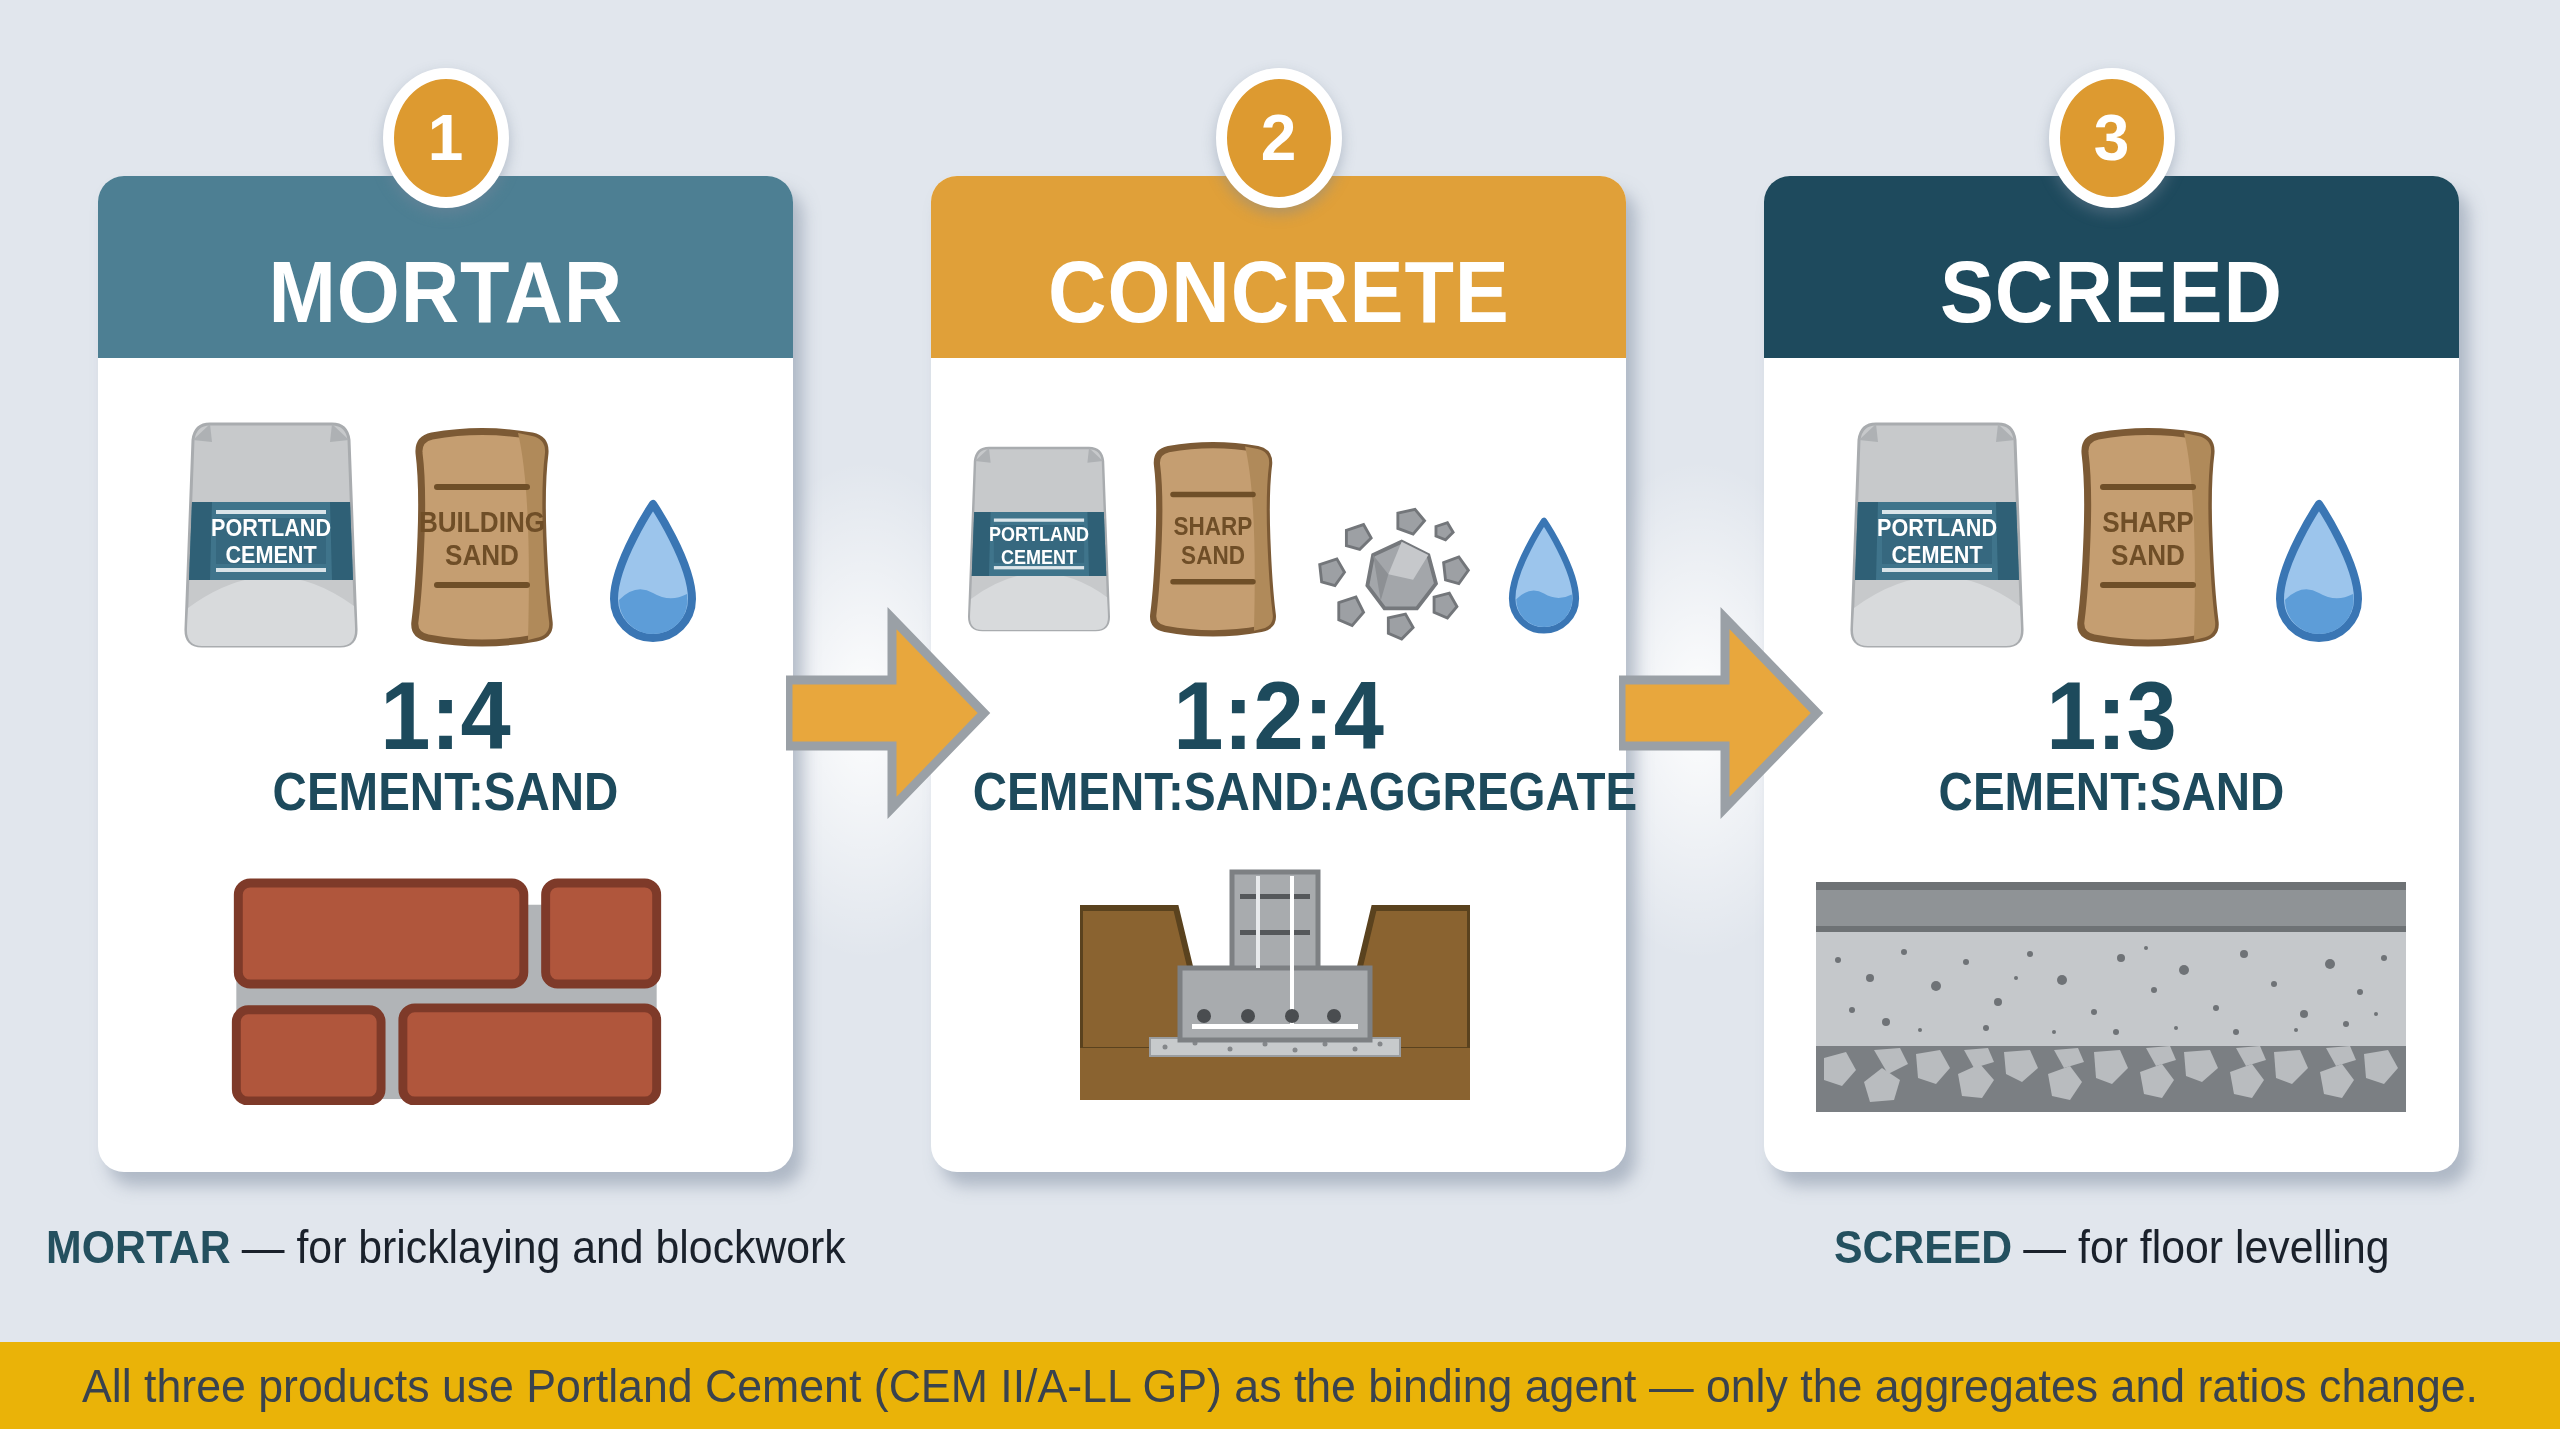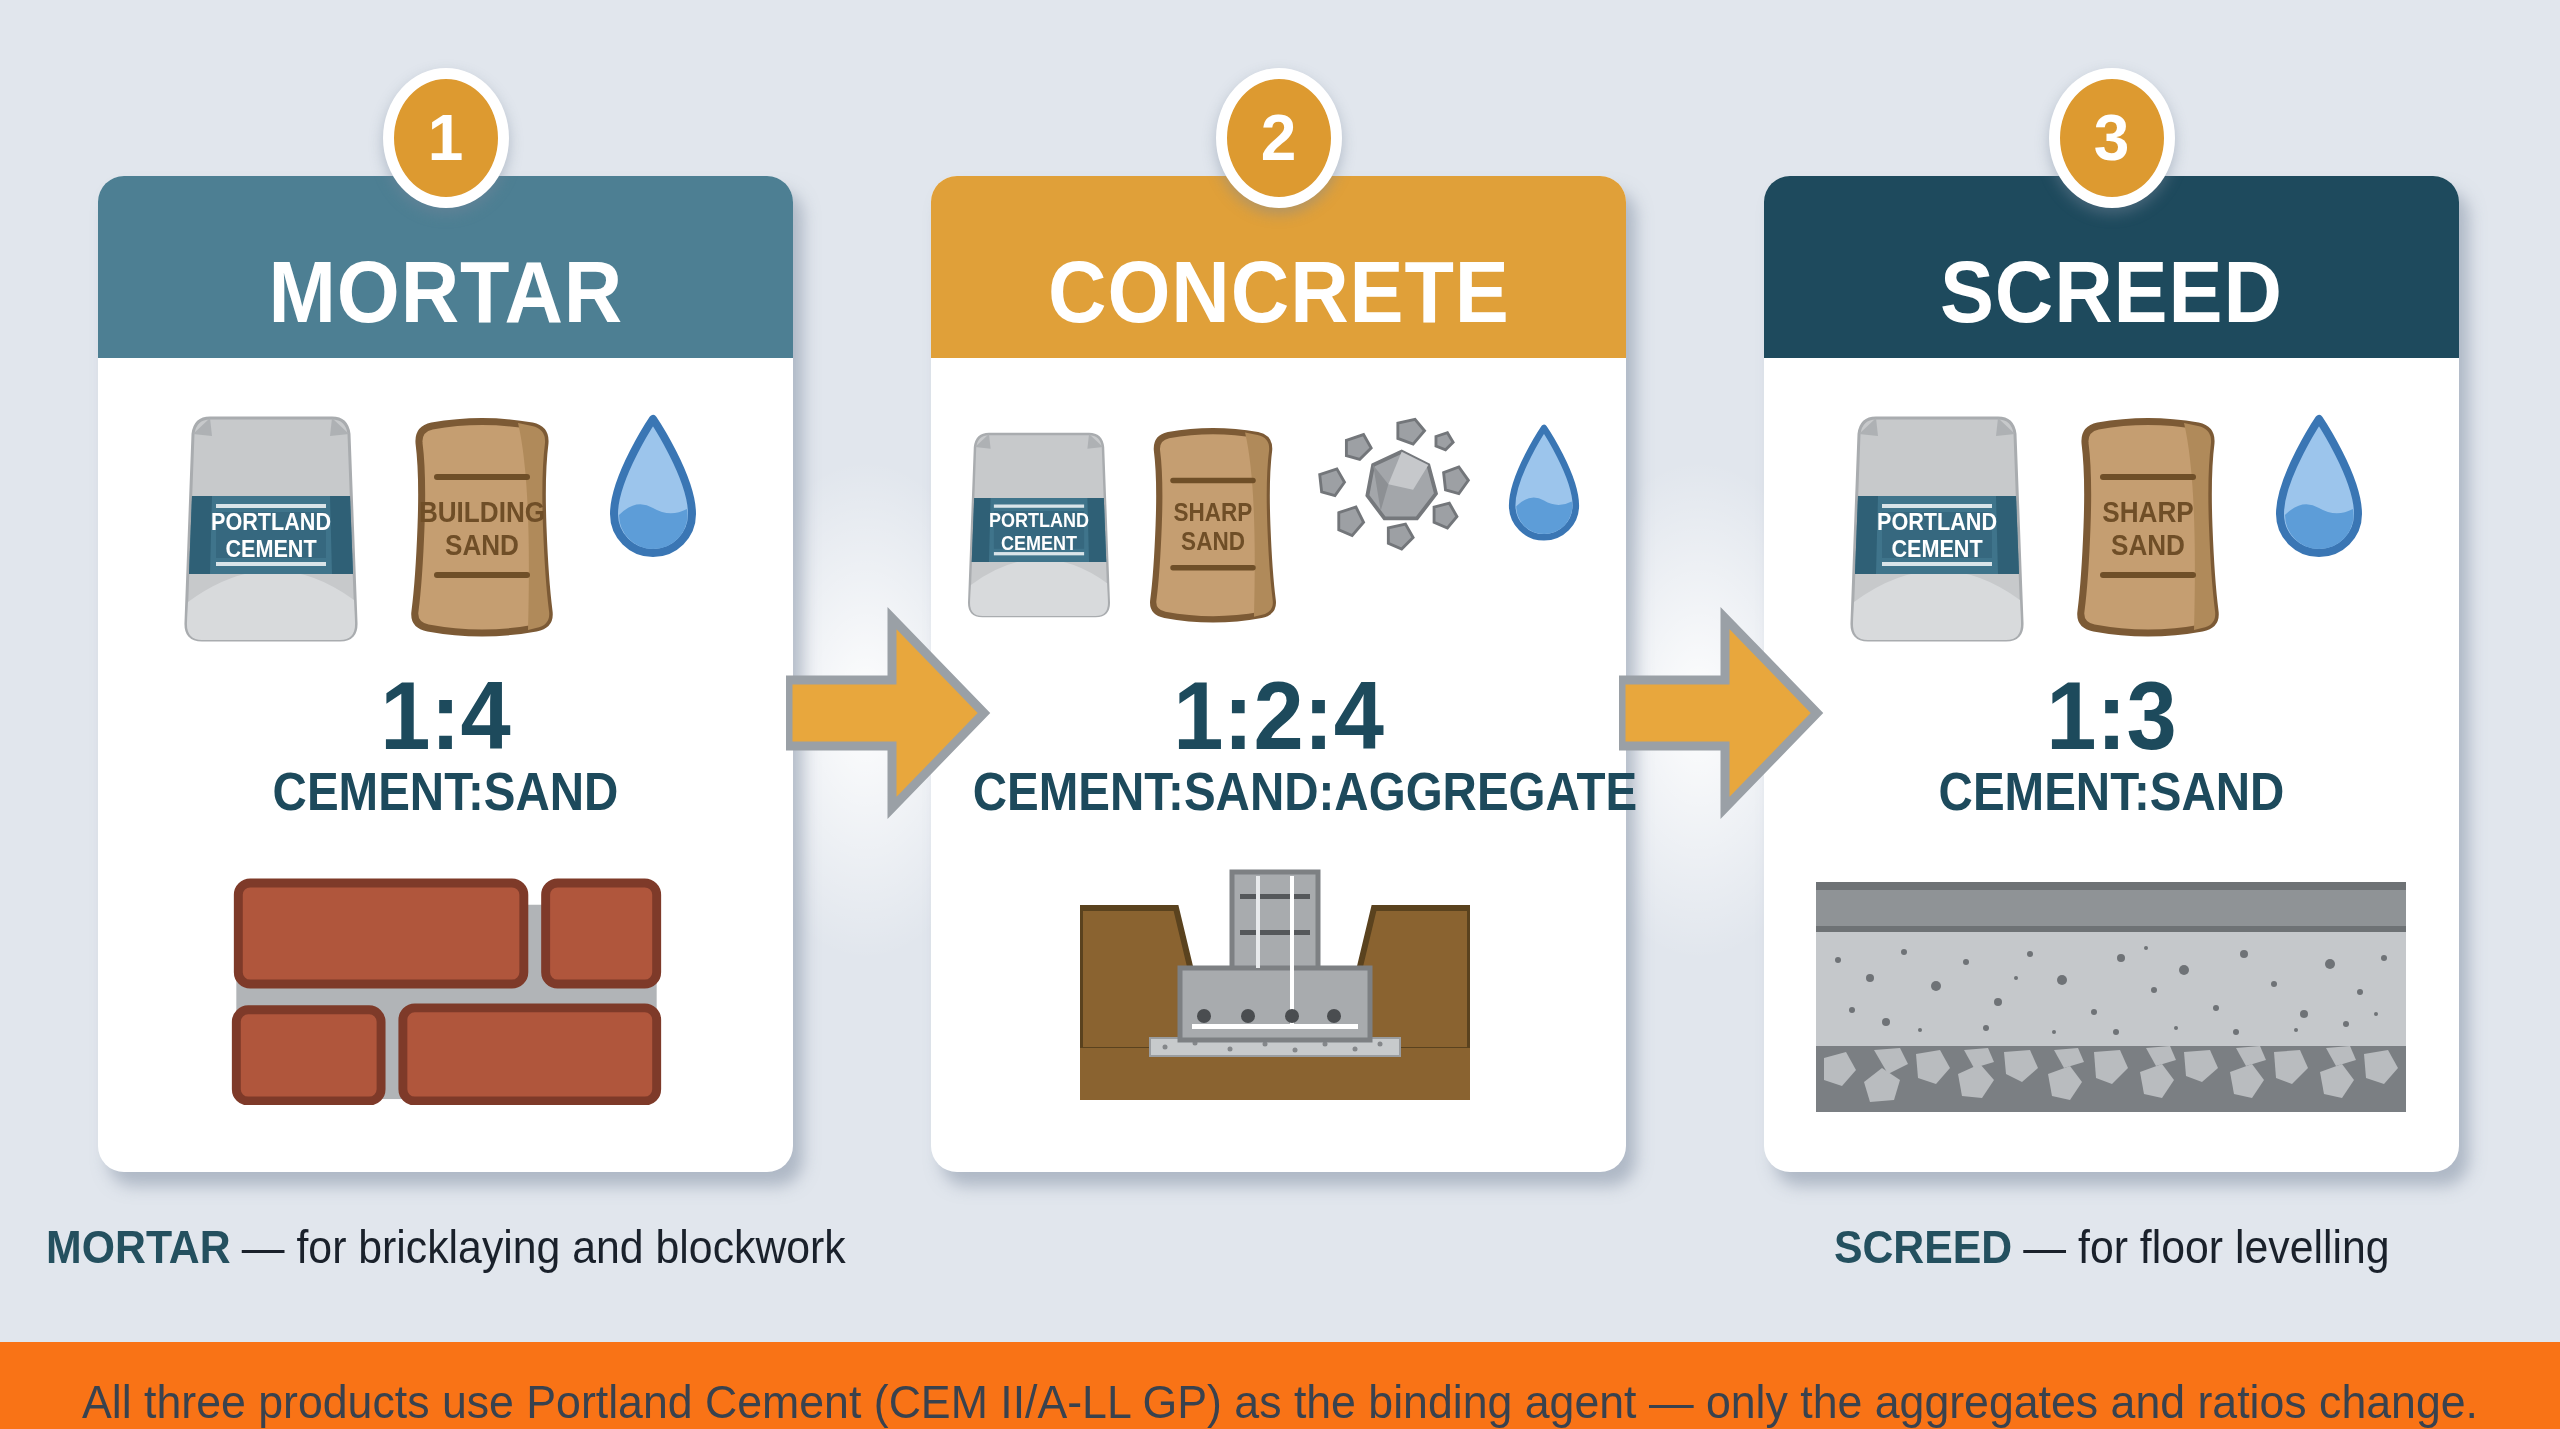--- a/index.html
+++ b/index.html
@@ -21,21 +21,21 @@
   .card-title{color:#ffffff;font-size:88px;font-weight:bold;line-height:1;margin:0;
         transform:scaleX(.92);letter-spacing:1px;}
 
   .badge{position:absolute;top:-108px;left:50%;transform:translateX(-50%);
         width:104px;height:118px;background:#dd9a30;border:11px solid #ffffff;border-radius:50%;
         display:flex;align-items:center;justify-content:center;z-index:5;
         box-shadow:0 6px 14px rgba(120,135,155,.45);}
   .badge-num{color:#ffffff;font-size:64px;font-weight:bold;}
 
   .ingredients{position:absolute;top:236px;left:0;right:8px;height:240px;
-        display:flex;align-items:flex-start;justify-content:center;gap:40px;}
+        display:flex;align-items:flex-end;justify-content:center;gap:40px;}
   .c2 .ingredients{gap:28px}
   .ing{position:relative;flex:0 0 auto;}
   .cement{width:178px;height:234px}.c2 .cement{width:146px;height:226px}
   .sack{width:164px;height:230px}.c2 .sack{width:146px;height:226px}
   .drop{width:98px;height:155px}.c2 .drop{width:80px;height:147px}
   .stones{width:162px;height:150px}
   .ing svg{position:absolute;inset:0;width:100%;height:100%;}
   .cement-label{position:absolute;top:41%;left:0;right:0;height:24%;
         display:flex;flex-direction:column;align-items:center;justify-content:center;
         color:#ffffff;font-weight:bold;font-size:24px;line-height:1.12;transform:scaleX(.9);}
@@ -59,22 +59,22 @@
   .arrow{position:absolute;top:600px;width:205px;height:226px;z-index:4;}
   #arrow1{left:786px}#arrow2{left:1619px}
   .arrow svg{width:100%;height:100%;display:block;}
 
   .caption{position:absolute;top:1220px;width:900px;text-align:center;
         font-size:46px;color:#1a212b;z-index:2;}
   #cap1{left:-4px}#cap2{left:829px}#cap3{left:1662px}
   .caption-inner{display:inline-block;transform:scaleX(.93);white-space:nowrap;}
   .caption-term{font-weight:bold;color:#24505f;margin-right:12px;}
 
-  .footer-bar{position:absolute;left:0;right:0;top:1342px;height:87px;background:#f97316;
-        display:flex;align-items:flex-end;justify-content:center;z-index:2;}
+  .footer-bar{position:absolute;left:0;right:0;top:1342px;height:87px;background:#eab308;
+        display:flex;align-items:center;justify-content:center;z-index:2;}
   .footer-text{font-size:47px;color:#39424e;transform:scaleX(.95);white-space:nowrap;}
 </style>
 </head>
 <body>
 
 <div class="page">
 
   <div class="glow" id="glow1"></div>
   <div class="glow" id="glow2"></div>
 

